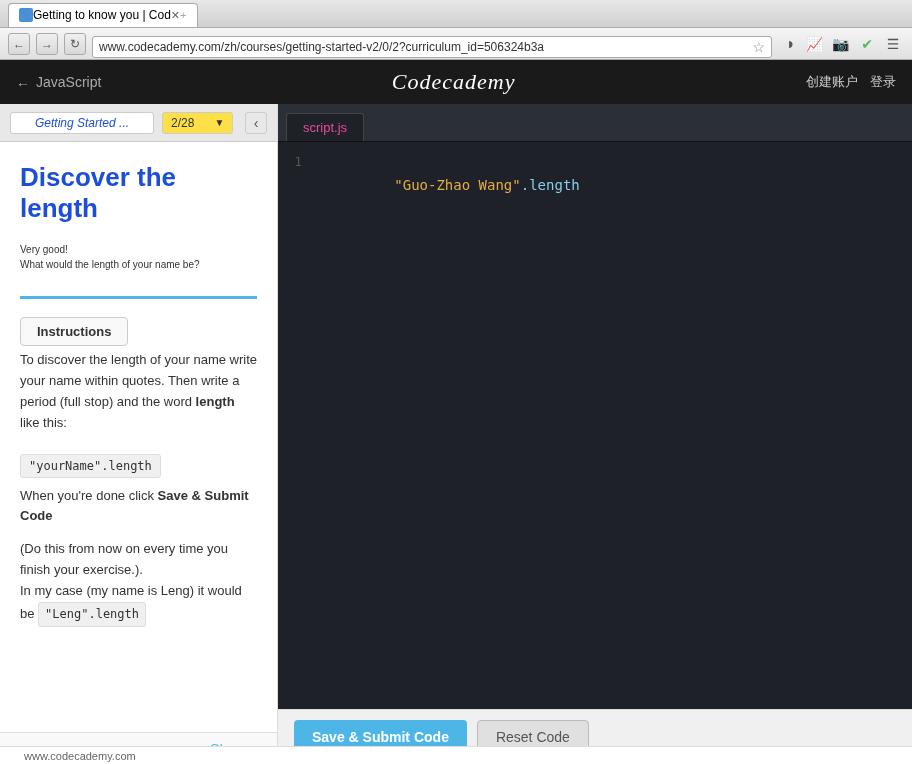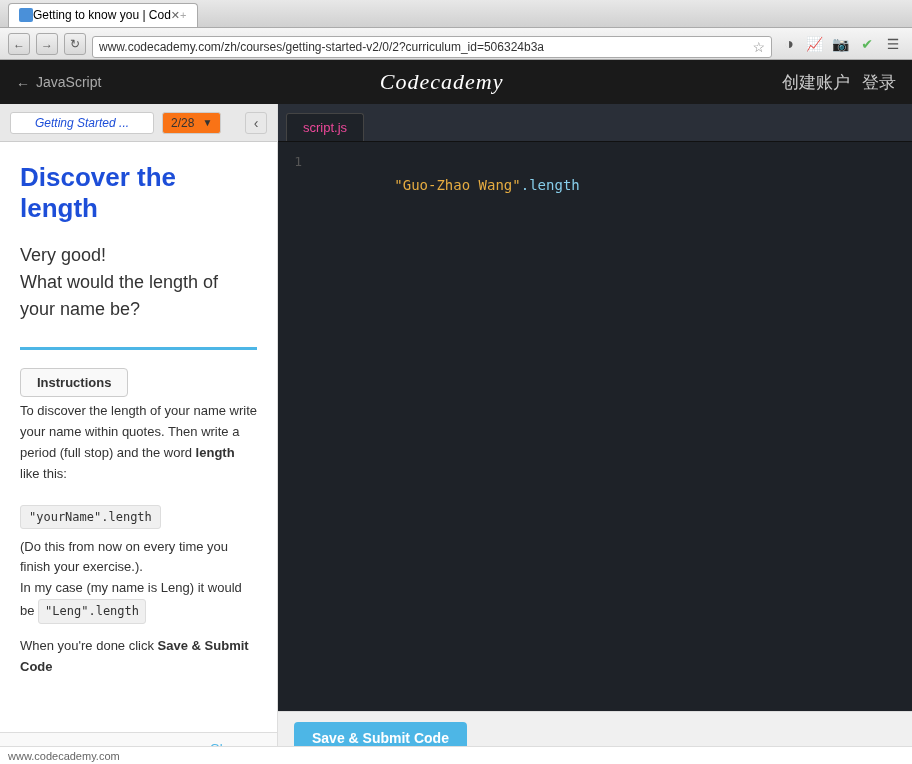--- a/index.html
+++ b/index.html
@@ -105,21 +105,21 @@
       font-size: 22px;
       color: #fff;
       letter-spacing: 1px;
     }
     .header-links {
       display: flex;
       gap: 12px;
     }
     .header-link {
       color: #ccc;
-      font-size: 17px;
+      font-size: 13px;
       cursor: pointer;
     }
 
     
     .main-layout {
       display: flex;
       height: calc(764px - 28px - 32px - 44px);
     }
 
     
@@ -147,29 +147,29 @@
       padding: 3px 24px;
       font-size: 12px;
       cursor: pointer;
       display: flex;
       align-items: center;
       gap: 4px;
       color: #1d4ed8;
       font-style: italic;
     }
     .lesson-progress-btn {
-      background: #f97316;
+      background: #fde047;
       border: 1px solid #ccc;
       border-radius: 3px;
       padding: 3px 8px;
       font-size: 12px;
       cursor: pointer;
       display: flex;
       align-items: center;
-      gap: 8px;
+      gap: 20px;
       color: #333;
     }
     .collapse-btn {
       margin-left: auto;
       background: none;
       border: 1px solid #ccc;
       border-radius: 3px;
       width: 22px;
       height: 22px;
       display: flex;
@@ -186,21 +186,21 @@
       flex: 1;
     }
     .lesson-title {
       font-size: 26px;
       font-weight: bold;
       color: #1d4ed8;
       line-height: 1.2;
       margin-bottom: 18px;
     }
     .lesson-description {
-      font-size: 18px;
+      font-size: 10px;
       color: #333;
       line-height: 1.5;
       margin-bottom: 24px;
     }
     .blue-bar {
       height: 3px;
       background: #4db6e6;
       width: 100%;
       margin-bottom: 18px;
     }
@@ -252,21 +252,21 @@
     }
     .glossary-link {
       font-size: 13px;
       color: #4db6e6;
       cursor: pointer;
       text-decoration: none;
     }
     .status-bar {
       background: #fff;
       border-top: 1px solid #ddd;
-      padding: 2px 8px;
+      padding: 2px 24px;
       font-size: 11px;
       color: #666;
       position: absolute;
       bottom: 0;
       left: 0;
       right: 0;
       height: 18px;
       display: flex;
       align-items: flex-end;
     }
@@ -419,25 +419,25 @@
 
       <div class="instructions-tab">Instructions</div>
 
       <div class="instructions-text">
         <span>To discover the length of your name write your name within quotes. Then write a period (full stop) and the word </span><strong>length</strong><span> like this:</span>
       </div>
 
       <div class="code-block">"yourName".length</div>
 
       <div class="instructions-text">
+        <span>When you're done click </span><strong>Save &amp; Submit Code</strong>
+      </div>
+      <div class="instructions-text">
         (Do this from now on every time you finish your exercise.).<br>
         In my case (my name is Leng) it would be <span class="code-inline">"Leng".length</span>
-      </div>
-      <div class="instructions-text">
-        <span>When you're done click </span><strong>Save &amp; Submit Code</strong>
       </div>
     </div>
 
     <div class="panel-footer">
       <a class="glossary-link">Glossary</a>
     </div>
   </div>
 
   <div class="right-panel">
     <div class="editor-tabs">
@@ -450,20 +450,21 @@
       </div>
       <div class="code-content">
         <div class="code-line">
           <span class="code-string">"Guo-Zhao Wang"</span><span class="code-property">.length</span>
         </div>
       </div>
     </div>
 
     <div class="editor-footer">
       <button class="btn-submit">Save &amp; Submit Code</button>
+      <button class="btn-reset">Reset Code</button>
     </div>
   </div>
 
 </div>
 
 <div class="status-bar">
   <span>www.codecademy.com</span>
 </div>
 
 </body></html>

